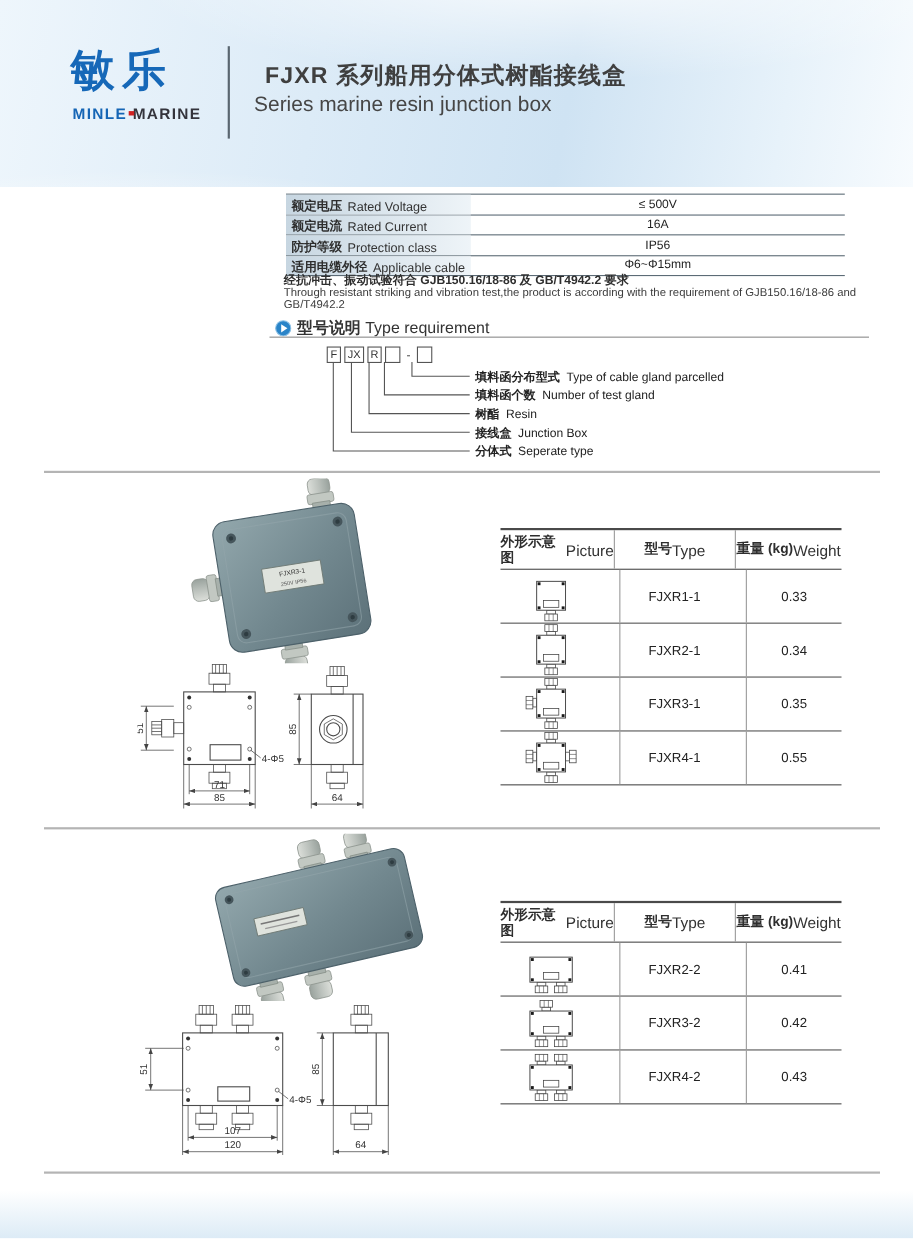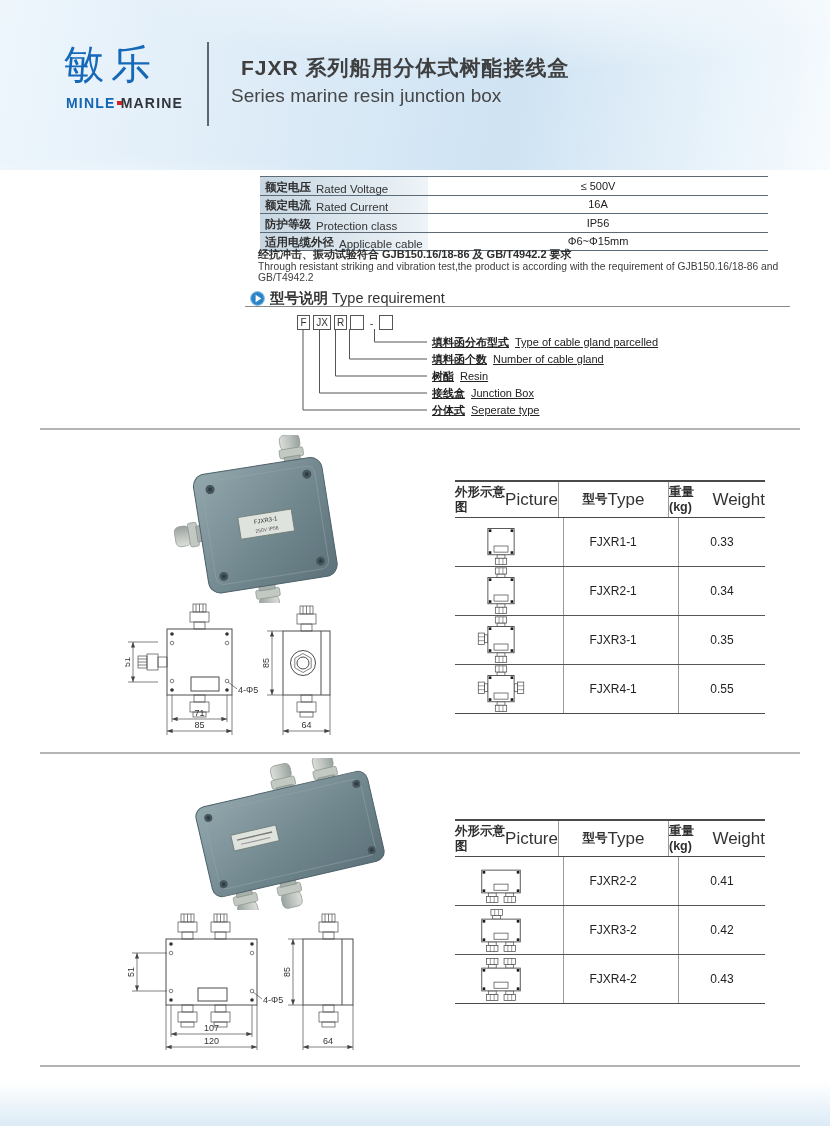--- a/index.html
+++ b/index.html
@@ -9,21 +9,21 @@
 
   
   .hdr-band{left:0;top:0;width:830px;height:170px;
     background:linear-gradient(100deg,#eef6fc 0%,#dcebf7 35%,#cfe3f3 62%,#e7f2fa 85%,#f7fbfe 100%);}
   .hdr-band:after{content:"";position:absolute;inset:0;
     background:radial-gradient(ellipse 70% 90% at 62% -20%, rgba(255,255,255,.95), rgba(255,255,255,0) 70%),
                radial-gradient(ellipse 60% 60% at 15% 130%, rgba(255,255,255,.8), rgba(255,255,255,0) 65%);}
   .ftr-band{left:0;top:1082px;width:830px;height:44px;
     background:linear-gradient(180deg,rgba(255,255,255,0),#dcebf6);}
 
-  .logo-cn{left:64px;top:44px;font-size:40px;font-weight:normal;color:#1668b8;letter-spacing:7px;line-height:1;}
+  .logo-cn{left:64px;top:44px;font-size:40px;font-weight:bold;color:#1668b8;letter-spacing:7px;line-height:1;}
   .logo-en{left:66px;top:95px;font-size:14px;font-weight:bold;letter-spacing:1.2px;}
   .logo-en .b{color:#1565b5;} .logo-en .g{color:#34343c;}
   .red-mark{left:117px;top:101px;width:5px;height:4px;background:#cf2222;}
   .hdr-divider{left:207px;top:42px;width:2px;height:84px;background:#5a6670;}
   .title-cn{left:241px;top:54px;font-size:21px;font-weight:bold;color:#3f3f3f;letter-spacing:1px;}
   .title-en{left:231px;top:85px;font-size:19px;color:#464646;}
 
   
   .spec-table{left:260px;top:176px;width:508px;border-bottom:1px solid #5c6b76;}
   .spec-row{display:flex;height:17.5px;border-top:1px solid #5c6b76;align-items:stretch;}
@@ -41,35 +41,35 @@
   .play-ico{left:250px;top:291px;width:15px;height:15px;}
   .sec-underline{left:245px;top:306px;width:545px;height:1px;background:#8a8a8a;}
 
   
   .code-row{left:297px;top:315px;display:flex;align-items:center;}
   .code-box{height:13px;border:1px solid #555;font-size:10px;display:flex;align-items:center;
     justify-content:center;color:#333;margin-right:3px;background:#fff;}
   .cb-f{width:11px;} .cb-jx{width:16px;} .cb-r{width:11px;} .cb-e{width:12px;}
   .code-dash{width:9px;text-align:center;font-size:11px;color:#444;margin-right:3px;}
 
-  .type-label{left:432px;height:14px;font-size:11px;white-space:nowrap;color:#222;text-decoration:underline;}
+  .type-label{left:432px;height:14px;font-size:11px;white-space:nowrap;color:#222;}
   .type-label .cn{font-weight:bold;margin-right:6px;}
 
   .divider{left:40px;width:760px;height:2px;background:#b4b4b4;}
 
   
   .ptable{width:310px;border-top:2px solid #4a4a4a;border-bottom:1px solid #4a4a4a;background:#fff;}
   .t-head{display:flex;border-bottom:1.5px solid #4a4a4a;height:35px;}
   .t-row{display:flex;height:48px;border-bottom:1px solid #555;gap:16px;}
   .t-row:last-child{border-bottom:none;}
   .t-cell{display:flex;flex-direction:row;align-items:center;justify-content:center;box-sizing:border-box;}
   .t-cell+.t-cell{border-left:1px solid #9a9a9a;}
   .tc1{width:103px;} .tc2{width:110px;} .tc3{width:97px;}
   .h-cn{font-size:12.5px;font-weight:bold;color:#2e2e2e;line-height:15px;}
-  .h-en{font-size:17px;color:#333;line-height:14px;}
+  .h-en{font-size:14px;color:#333;line-height:14px;}
   .cell-txt{font-size:12px;color:#222;}
 
   
   .dln{stroke:#4c4c4c;stroke-width:1;fill:none;}
   .dthin{stroke:#4c4c4c;stroke-width:.7;fill:none;}
   .dtx{font-size:9px;fill:#333;font-family:"Liberation Sans",sans-serif;}
   .gl{fill:#fff;stroke:#444;stroke-width:.8;}
   .gl-l{stroke:#444;stroke-width:.6;}
 </style>
 </head>
@@ -149,21 +149,21 @@
       <path d="M59.5 14 V44 H137"></path>
       <path d="M45.5 14 V61 H137"></path>
       <path d="M29.5 14 V78 H137"></path>
       <path d="M13 14 V95 H137"></path>
     </g>
   </svg>
   <div class="abs type-label" style="top:335px;">
     <span class="cn">填料函分布型式</span><span class="en">Type of cable gland parcelled</span>
   </div>
   <div class="abs type-label" style="top:352px;">
-    <span class="cn">填料函个数</span><span class="en">Number of cable gland</span>
+    <span class="cn">填料函个数</span><span class="en">Number of test gland</span>
   </div>
   <div class="abs type-label" style="top:369px;">
     <span class="cn">树酯</span><span class="en">Resin</span>
   </div>
   <div class="abs type-label" style="top:386px;">
     <span class="cn">接线盒</span><span class="en">Junction Box</span>
   </div>
   <div class="abs type-label" style="top:403px;">
     <span class="cn">分体式</span><span class="en">Seperate type</span>
   </div>

